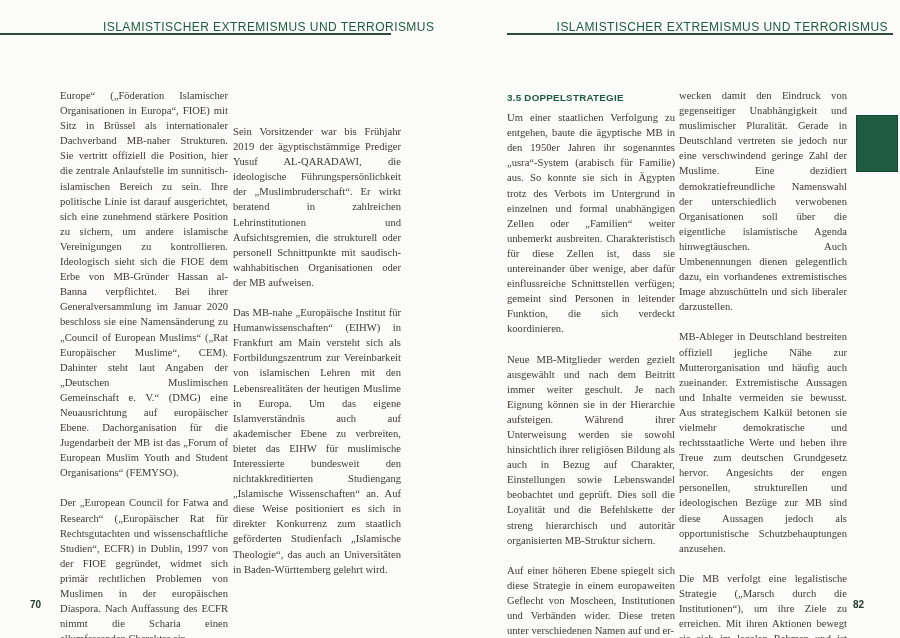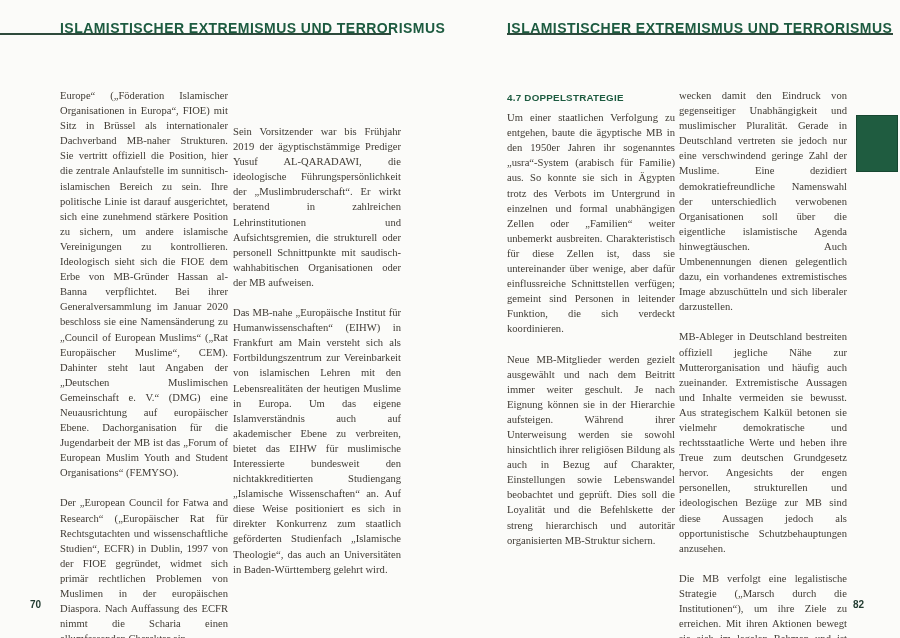--- a/index.html
+++ b/index.html
@@ -11,25 +11,26 @@
     height: 638px;
     position: relative;
     background: #fbfbf9;
     font-family: "Liberation Serif", serif;
     overflow: hidden;
   }
   .running-head {
     position: absolute;
     top: 20px;
     font-family: "Liberation Sans", sans-serif;
-    font-size: 14px;
-    font-weight: bold;
+    font-size: 12px;
+    font-weight: normal;
     letter-spacing: 0.45px;
     color: #1d5b40;
     white-space: nowrap;
+    margin-left: 43px;
   }
   .running-head.left  { left: 60px; }
   .running-head.right { left: 507px; width: 338px; text-align: right; }
   .head-rule {
     position: absolute;
     top: 33px;
     height: 2px;
     background: #2e4a3c;
   }
   .head-rule.left  { left: 0;     width: 391px; }
@@ -95,23 +96,24 @@
     <p>Europe“ („Föderation Islamischer Organisationen in Europa“, FIOE) mit Sitz in Brüssel als internationaler Dachverband MB-naher Strukturen. Sie vertritt offiziell die Position, hier die zentrale Anlaufstelle im sunnitisch-islamischen Bereich zu sein. Ihre politische Linie ist darauf ausgerichtet, sich eine zunehmend stärkere Position zu sichern, um andere islamische Vereinigungen zu kontrollieren. Ideologisch sieht sich die FIOE dem Erbe von MB-Gründer Hassan al-Banna verpflichtet. Bei ihrer Generalversammlung im Januar 2020 beschloss sie eine Namensänderung zu „Council of European Muslims“ („Rat Europäischer Muslime“, CEM). Dahinter steht laut Angaben der „Deutschen Muslimischen Gemeinschaft e. V.“ (DMG) eine Neuausrichtung auf europäischer Ebene. Dachorganisation für die Jugendarbeit der MB ist das „Forum of European Muslim Youth and Student Organisations“ (FEMYSO).</p>
     <p>Der „European Council for Fatwa and Research“ („Europäischer Rat für Rechtsgutachten und wissenschaftliche Studien“, ECFR) in Dublin, 1997 von der FIOE gegründet, widmet sich primär rechtlichen Problemen von Muslimen in der europäischen Diaspora. Nach Auffassung des ECFR nimmt die Scharia einen allumfassenden Charakter ein.</p>
   </div>
 
   <div class="col l2">
     <p>Sein Vorsitzender war bis Frühjahr 2019 der ägyptischstämmige Prediger Yusuf AL-QARADAWI, die ideologische Führungspersönlichkeit der „Muslimbruderschaft“. Er wirkt beratend in zahlreichen Lehrinstitutionen und Aufsichtsgremien, die strukturell oder personell Schnittpunkte mit saudisch-wahhabitischen Organisationen oder der MB aufweisen.</p>
     <p>Das MB-nahe „Europäische Institut für Humanwissenschaften“ (EIHW) in Frankfurt am Main versteht sich als Fortbildungszentrum zur Vereinbarkeit von islamischen Lehren mit den Lebensrealitäten der heutigen Muslime in Europa. Um das eigene Islamverständnis auch auf akademischer Ebene zu verbreiten, bietet das EIHW für muslimische Interessierte bundesweit den nichtakkreditierten Studiengang „Islamische Wissenschaften“ an. Auf diese Weise positioniert es sich in direkter Konkurrenz zum staatlich geförderten Studienfach „Islamische Theologie“, das auch an Universitäten in Baden-Württemberg gelehrt wird.</p>
   </div>
 
   <div class="col r1">
-    <div class="section-heading">4.7 DOPPELSTRATEGIE</div>
+    <div class="section-heading">3.5 DOPPELSTRATEGIE</div>
     <p>Um einer staatlichen Verfolgung zu entgehen, baute die ägyptische MB in den 1950er Jahren ihr sogenanntes „usra“-System (arabisch für Familie) aus. So konnte sie sich in Ägypten trotz des Verbots im Untergrund in einzelnen und formal unabhängigen Zellen oder „Familien“ weiter unbemerkt ausbreiten. Charakteristisch für diese Zellen ist, dass sie untereinander über wenige, aber dafür einflussreiche Schnittstellen verfügen; gemeint sind Personen in leitender Funktion, die sich verdeckt koordinieren.</p>
     <p>Neue MB-Mitglieder werden gezielt ausgewählt und nach dem Beitritt immer weiter geschult. Je nach Eignung können sie in der Hierarchie aufsteigen. Während ihrer Unterweisung werden sie sowohl hinsichtlich ihrer religiösen Bildung als auch in Bezug auf Charakter, Einstellungen sowie Lebenswandel beobachtet und geprüft. Dies soll die Loyalität und die Befehlskette der streng hierarchisch und autoritär organisierten MB-Struktur sichern.</p>
+    <p>Auf einer höheren Ebene spiegelt sich diese Strategie in einem europaweiten Geflecht von Moscheen, Institutionen und Verbänden wider. Diese treten unter verschiedenen Namen auf und er-</p>
   </div>
 
   <div class="col r2">
     <p>wecken damit den Eindruck von gegenseitiger Unabhängigkeit und muslimischer Pluralität. Gerade in Deutschland vertreten sie jedoch nur eine verschwindend geringe Zahl der Muslime. Eine dezidiert demokratiefreundliche Namenswahl der unterschiedlich verwobenen Organisationen soll über die eigentliche islamistische Agenda hinwegtäuschen. Auch Umbenennungen dienen gelegentlich dazu, ein vorhandenes extremistisches Image abzuschütteln und sich liberaler darzustellen.</p>
     <p>MB-Ableger in Deutschland bestreiten offiziell jegliche Nähe zur Mutterorganisation und häufig auch zueinander. Extremistische Aussagen und Inhalte vermeiden sie bewusst. Aus strategischem Kalkül betonen sie vielmehr demokratische und rechtsstaatliche Werte und heben ihre Treue zum deutschen Grundgesetz hervor. Angesichts der engen personellen, strukturellen und ideologischen Bezüge zur MB sind diese Aussagen jedoch als opportunistische Schutzbehauptungen anzusehen.</p>
     <p>Die MB verfolgt eine legalistische Strategie („Marsch durch die Institutionen“), um ihre Ziele zu erreichen. Mit ihren Aktionen bewegt sie sich im legalen Rahmen und ist bestrebt, rechtliche Freiräume zur Einflussgewinnung zu nutzen.</p>
   </div>
 
   <div class="pagenum left">70</div>
   <div class="pagenum right">82</div>

